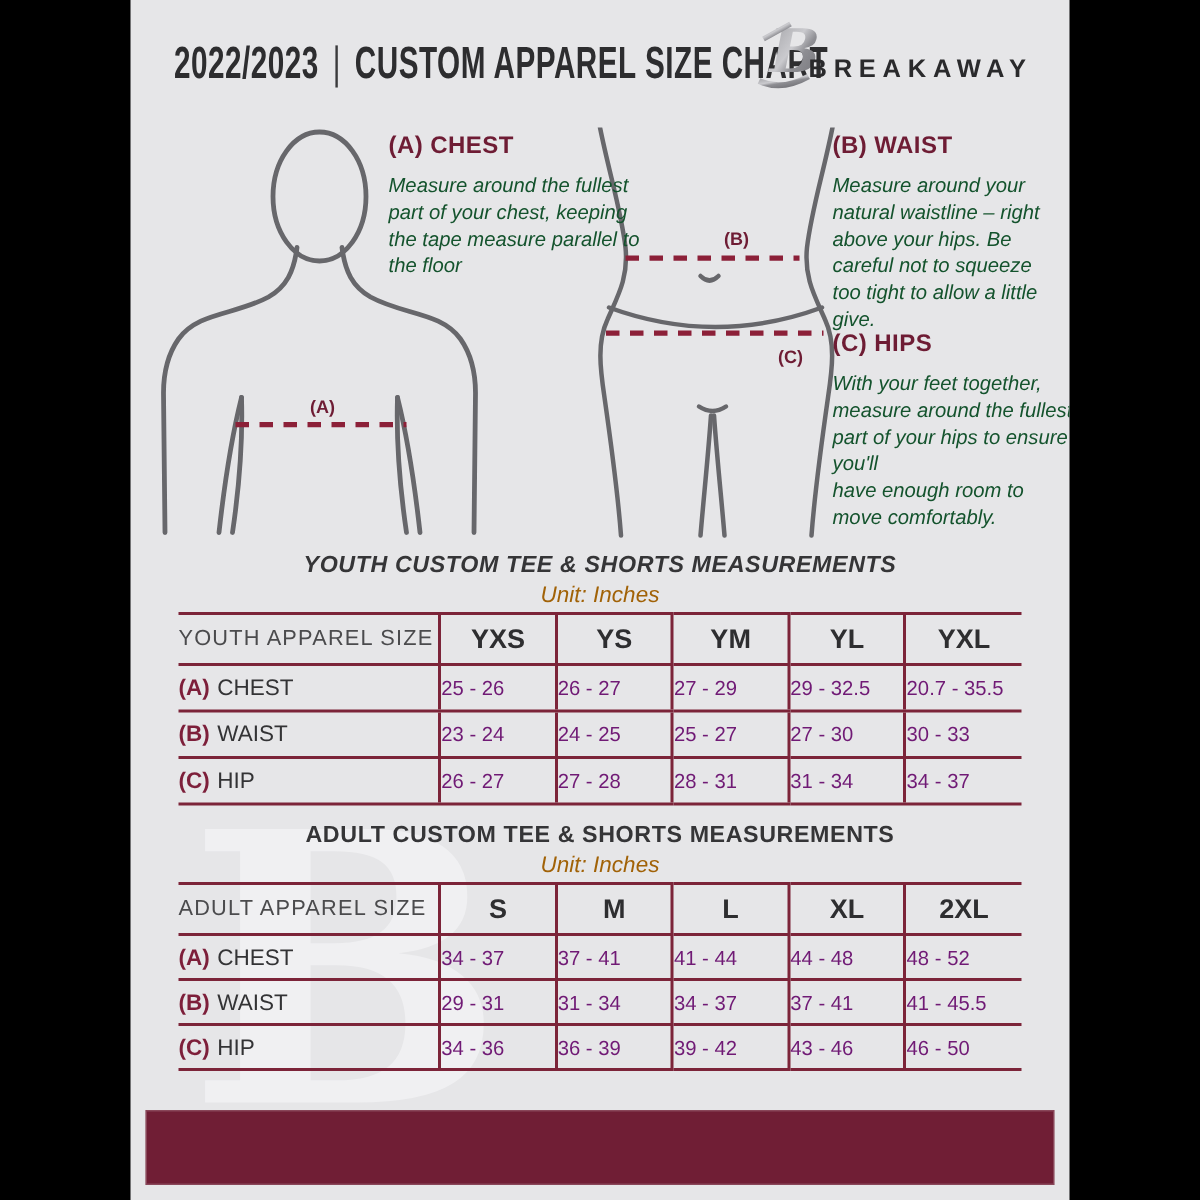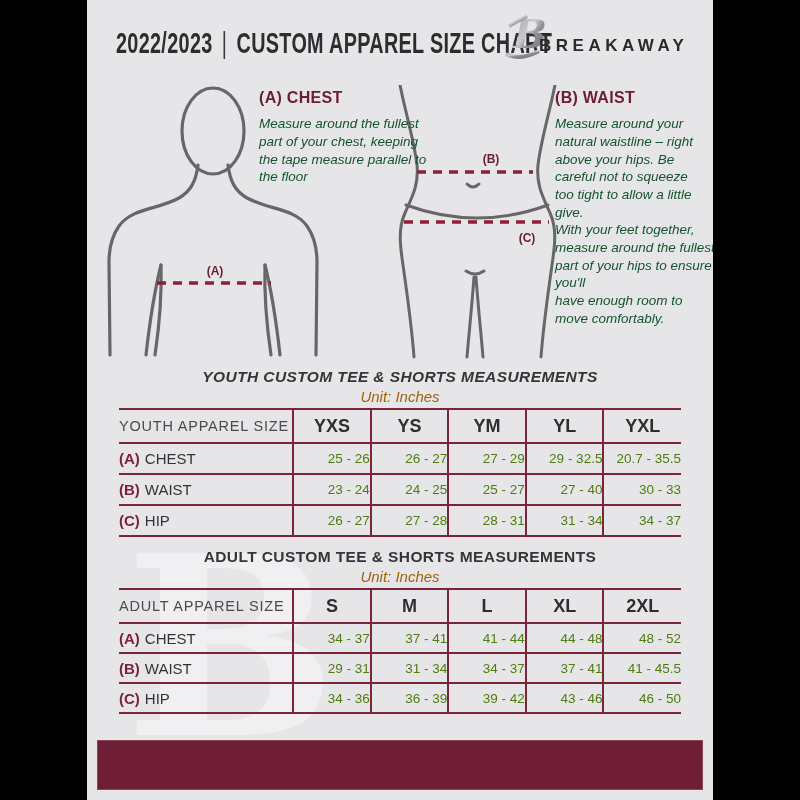--- a/index.html
+++ b/index.html
@@ -41,21 +41,21 @@
   .size-table col.cn{width:13.8%;}
   .size-table th,.size-table td{padding:0;}
   .size-table thead th{height:32px;border-top:2.5px solid #7c2439;border-bottom:2.5px solid #7c2439;margin-left:19px;}
   .size-table tbody td{border-bottom:2px solid #7c2439;}
   .tbl-youth tbody td{height:29px;} .tbl-adult tbody td{height:28px;}
   .size-table th+th,.size-table td+td{border-left:2px solid #7c2439;}
   .lbl-head{text-align:left;font-weight:400;font-size:14.5px;color:#4b4b4d;letter-spacing:.8px;padding-left:13px;}
   .size-head{font-weight:bold;font-size:18px;color:#2e2e30;}
   .row-label{text-align:left;font-size:15px;color:#333335;padding-left:13px;}
   .row-label .pfx{font-weight:bold;color:#7d1f3a;margin-right:5px;}
-  .cell-val{text-align:right;font-size:13.5px;color:#4d7c0f;}
+  .cell-val{text-align:left;font-size:13.5px;color:#701a75;}
 
   
   .footer-bar{position:absolute;left:10px;top:740px;width:606px;height:50px;background:#701e35;box-shadow:inset 0 0 0 1px rgba(255,255,255,.18);z-index:2;}
 </style>
 </head>
 <body>
 
 <div class="stage">
   <div class="page">
 
@@ -112,20 +112,21 @@
 
     <div class="instr instr-a">
       <h3>(A) CHEST</h3>
       <p>Measure around the fullest part of your chest, keeping the tape measure parallel to the floor</p>
     </div>
     <div class="instr instr-b">
       <h3>(B) WAIST</h3>
       <p>Measure around your natural waistline – right above your hips. Be careful not to squeeze too tight to allow a little give.</p>
     </div>
     <div class="instr instr-c">
+      <h3>(C) HIPS</h3>
       <p>With your feet together, measure around the fullest part of your hips to ensure you'll
 have enough room to move comfortably.</p>
     </div>
 
     <div class="sec-title t-youth-title">YOUTH CUSTOM TEE &amp; SHORTS MEASUREMENTS</div>
     <div class="sec-sub t-youth-sub">Unit: Inches</div>
     <div class="tbl-wrap tbl-youth">
       <table class="size-table">
         <colgroup>
             <col class="c0">
@@ -152,21 +153,21 @@
             <td class="cell-val">26 - 27</td>
             <td class="cell-val">27 - 29</td>
             <td class="cell-val">29 - 32.5</td>
             <td class="cell-val">20.7 - 35.5</td>
           </tr>
           <tr>
             <td class="row-label"><span class="pfx">(B)</span><span>WAIST</span></td>
             <td class="cell-val">23 - 24</td>
             <td class="cell-val">24 - 25</td>
             <td class="cell-val">25 - 27</td>
-            <td class="cell-val">27 - 40</td>
+            <td class="cell-val">27 - 30</td>
             <td class="cell-val">30 - 33</td>
           </tr>
           <tr>
             <td class="row-label"><span class="pfx">(C)</span><span>HIP</span></td>
             <td class="cell-val">26 - 27</td>
             <td class="cell-val">27 - 28</td>
             <td class="cell-val">28 - 31</td>
             <td class="cell-val">31 - 34</td>
             <td class="cell-val">34 - 37</td>
           </tr>

